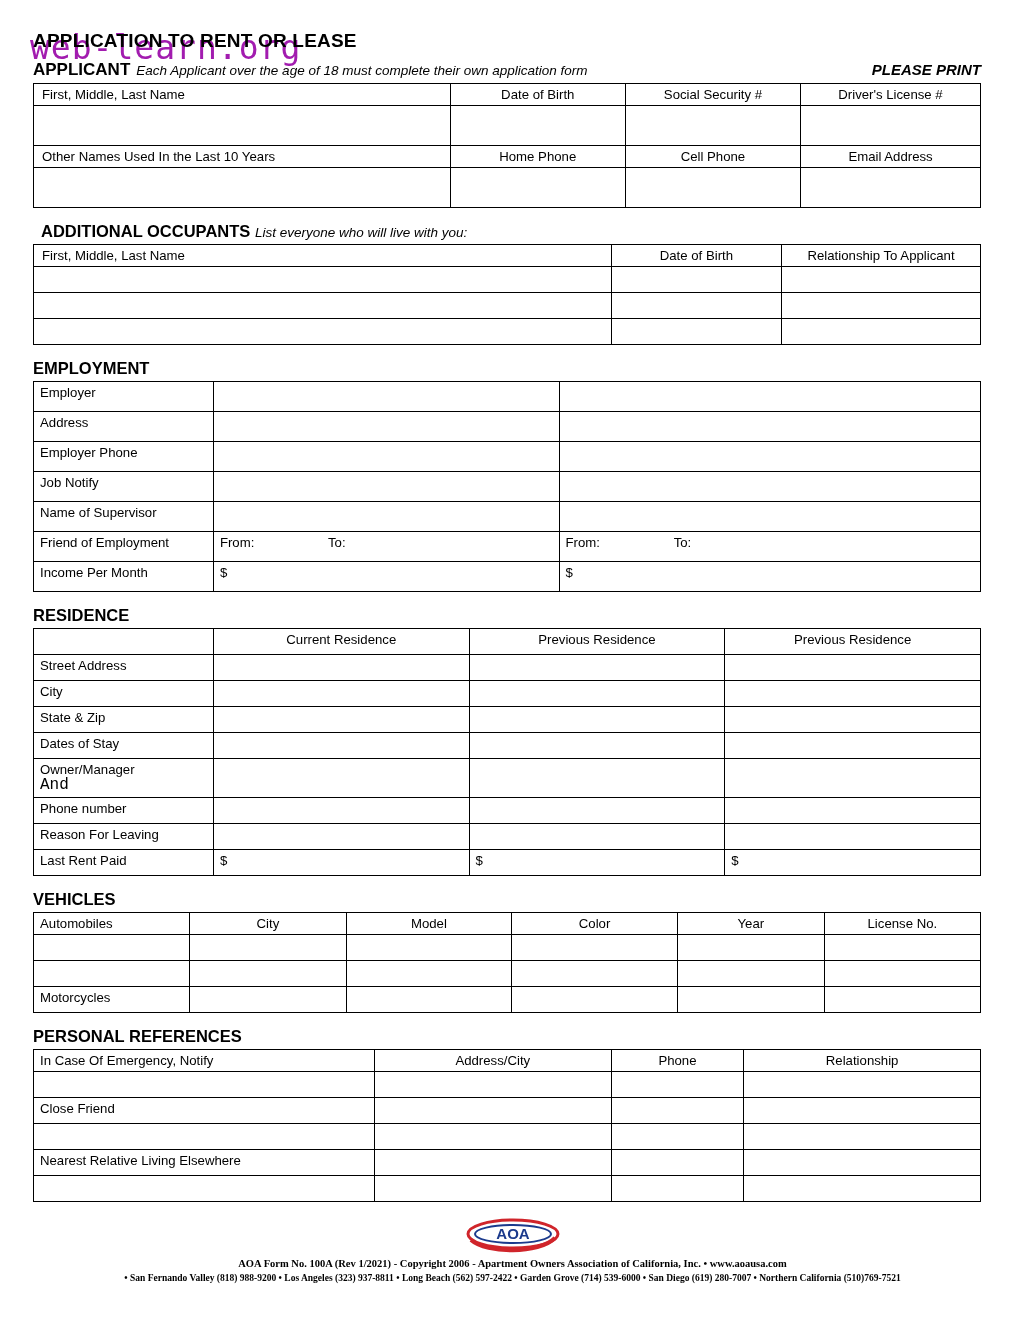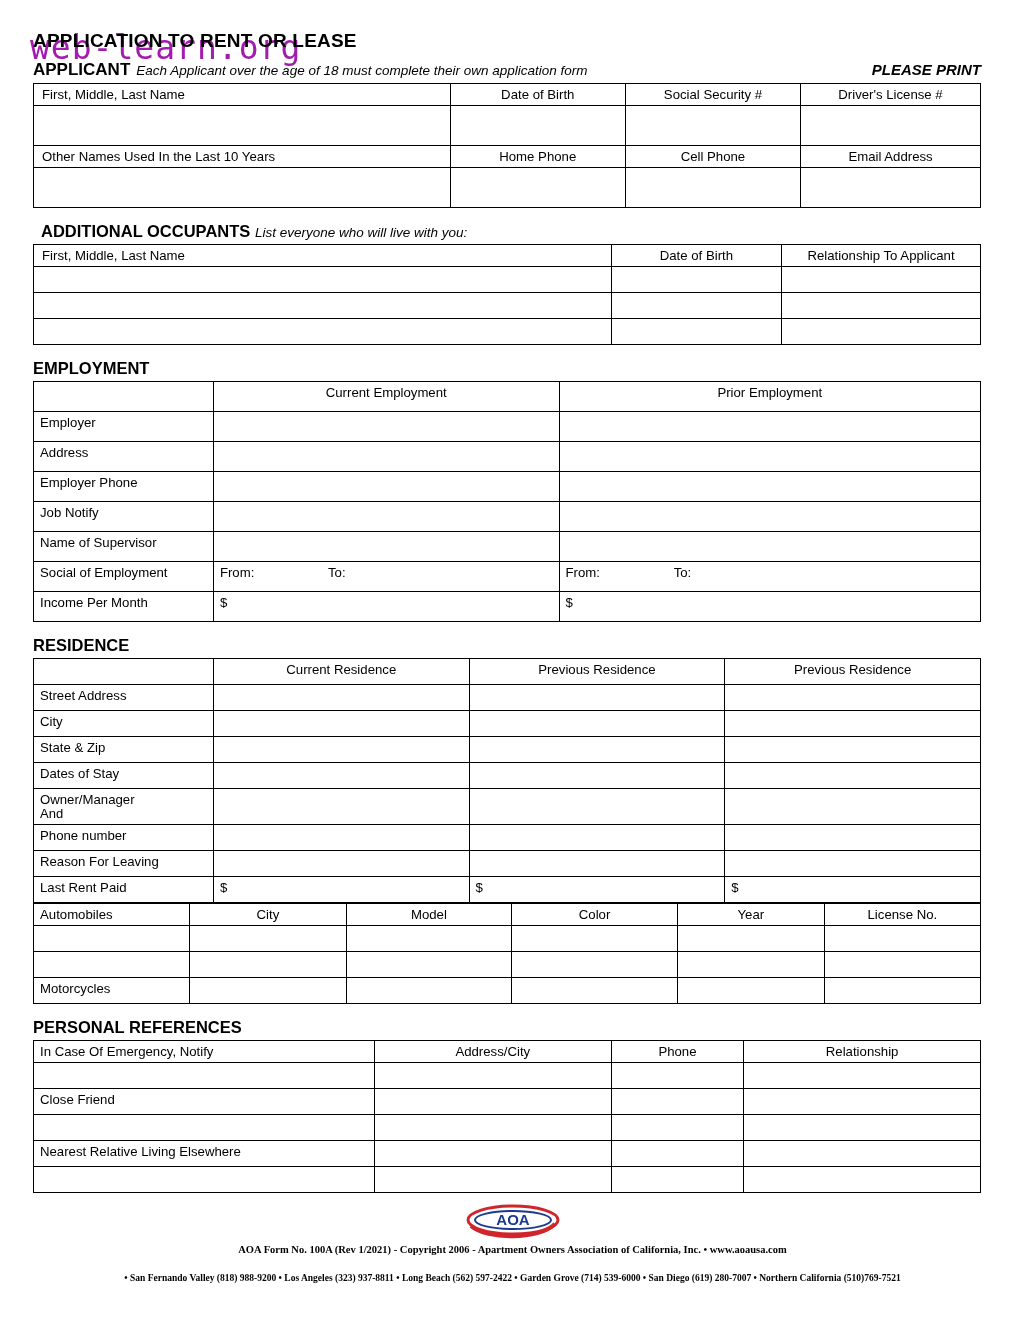--- a/index.html
+++ b/index.html
@@ -98,21 +98,21 @@
   .l { text-align: left; }
   .h26 td { height: 26px; }
   .h40 td { height: 40px; }
   .h30 td { height: 30px; }
 
   .tbl-applicant { margin-top: 0; }
   .tbl-applicant td { }
 
   .label-cell { padding-left: 8px; }
 
-  .emp-sub { font-size: 13px; display: block; line-height: 1.05; }
+  .emp-sub { font-size: 16px; display: block; line-height: 1.05; font-family: Liberation Mono, monospace; }
 
   .footer {
     position: absolute;
     left: 0;
     right: 0;
     bottom: 44px;
     text-align: center;
     z-index: 2;
   }
   .logo-wrap {
@@ -122,21 +122,21 @@
   }
   .footer-line1 {
     font-family: "Liberation Serif", serif;
     font-size: 10.5px;
     font-weight: bold;
   }
   .footer-line2 {
     font-family: "Liberation Serif", serif;
     font-size: 9.5px;
     font-weight: bold;
-    margin-top: 18px;
+    margin-top: 4px;
     text-align: center;
   }
   .from-to { position: relative; }
   .from-to .to { margin-left: 70px; }
 </style>
 </head>
 <body>
 
 <div class="page">
 
@@ -227,25 +227,20 @@
     <div class="sec-head">EMPLOYMENT</div>
 
     <table>
       <colgroup>
         <col style="width:19%">
           <col style="width:36.5%">
           <col style="width:44.5%">
       </colgroup>
       <tbody>
         <tr class="h30">
-          <td></td>
-          <td class="c">Current Employment</td>
-          <td class="c">Prior Employment</td>
-        </tr>
-        <tr class="h30">
           <td class="l">Employer</td>
           <td></td>
           <td></td>
         </tr>
         <tr class="h30">
           <td class="l">Address</td>
           <td></td>
           <td></td>
         </tr>
         <tr class="h30">
@@ -257,21 +252,21 @@
           <td class="l">Job Notify</td>
           <td></td>
           <td></td>
         </tr>
         <tr class="h30">
           <td class="l">Name of Supervisor</td>
           <td></td>
           <td></td>
         </tr>
         <tr class="h30">
-          <td class="l">Social of Employment</td>
+          <td class="l">Friend of Employment</td>
           <td class="from-to">
             <span>From:</span>
             <span class="to">To:</span>
           </td>
           <td class="from-to">
             <span>From:</span>
             <span class="to">To:</span>
           </td>
         </tr>
         <tr class="h30">
@@ -345,20 +340,21 @@
         </tr>
         <tr class="h26">
           <td class="l">Last Rent Paid</td>
           <td><span>$</span></td>
           <td><span>$</span></td>
           <td><span>$</span></td>
         </tr>
       </tbody>
     </table>
 
+    <div class="sec-head">VEHICLES</div>
 
     <table>
       <colgroup>
         <col style="width:16.5%">
           <col style="width:16.5%">
           <col style="width:17.5%">
           <col style="width:17.5%">
           <col style="width:15.5%">
           <col style="width:16.5%">
       </colgroup>

